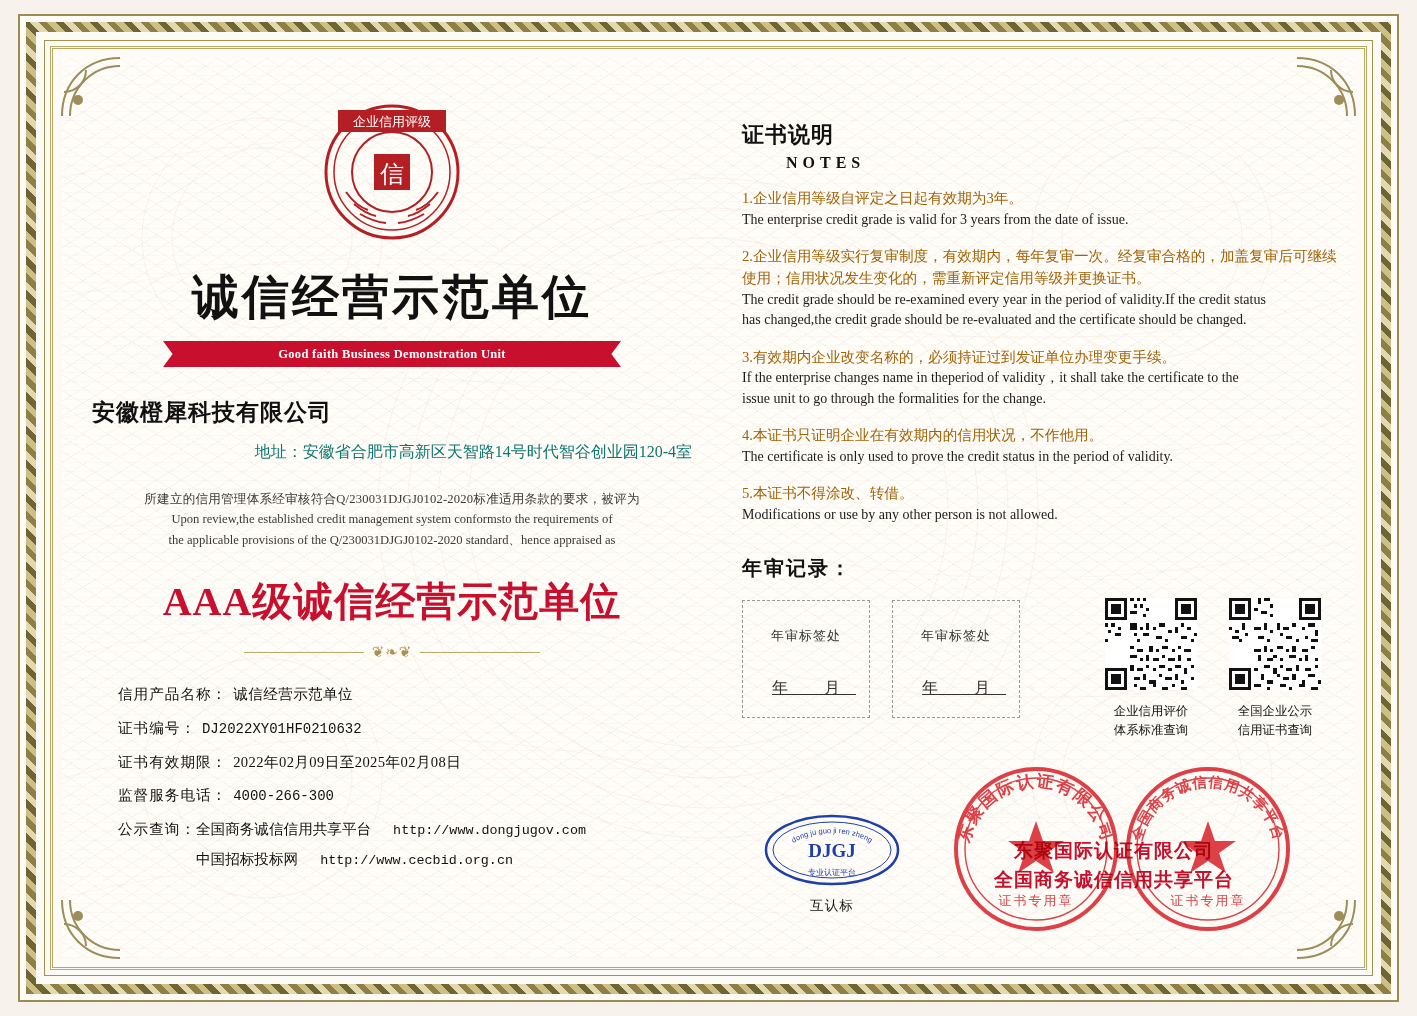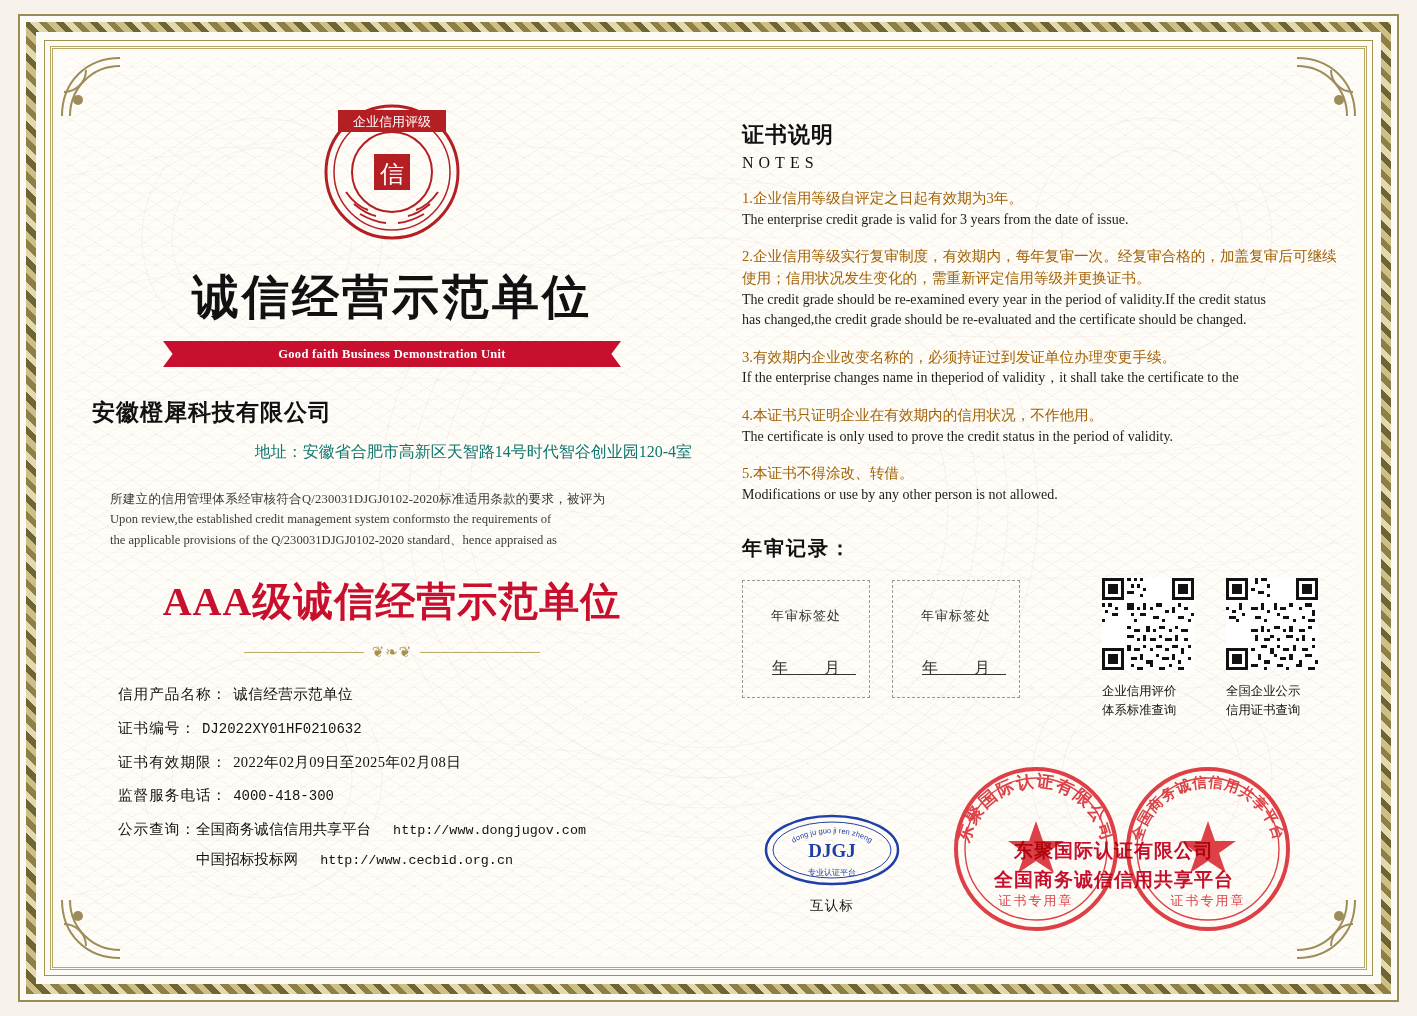--- a/index.html
+++ b/index.html
@@ -88,21 +88,21 @@
   .ribbon:after{right:-14px;clip-path:polygon(0 0,100% 0,40% 50%,100% 100%,0 100%);}
 
   .company{
     margin-top:30px;
     font-size:23px;font-weight:bold;color:#111;letter-spacing:1px;
   }
   .addr{
     text-align:right;margin-top:14px;font-size:16px;color:#0f766e;
   }
   .review{
-    margin:26px 18px 0;text-align:left;color:#3c3a35;
+    margin:26px 18px 0;text-align:center;color:#3c3a35;
     font-size:12.6px;line-height:1.62;
   }
   .review .l1{letter-spacing:.2px;}
   .grade{
     text-align:center;margin-top:24px;
     font-size:40px;font-weight:bold;color:#c8102e;letter-spacing:1px;
     font-family:"Liberation Serif",serif;
   }
   .divider{
     display:flex;align-items:center;justify-content:center;gap:8px;margin-top:14px;
@@ -115,39 +115,39 @@
   .field{display:flex;margin-bottom:19px;align-items:baseline;}
   .field .k{white-space:nowrap;letter-spacing:1px;}
   .field .v{margin-left:6px;letter-spacing:.4px;}
   .field.mono .v{font-family:"Liberation Mono",monospace;font-size:14px;letter-spacing:0;}
   .pub .rows{display:flex;flex-direction:column;gap:14px;}
   .pub .row{display:flex;align-items:baseline;}
   .pub .u{font-family:"Liberation Mono",monospace;font-size:13.4px;margin-left:22px;}
 
   
   .notes-h{font-size:22px;font-weight:bold;color:#111;letter-spacing:1px;}
-  .notes-h2{font-size:16px;letter-spacing:5px;color:#111;margin-top:4px;font-weight:normal;}
+  .notes-h2{font-size:16px;letter-spacing:5px;color:#111;margin-top:4px;font-weight:bold;margin-left:44px;}
   .note{margin-top:16px;}
   .note .zh{font-size:14.6px;color:#a16207;line-height:1.5;}
   .note .en{font-size:14px;color:#1b1b1b;line-height:1.45;font-family:"Liberation Serif",serif;}
   .annual-h{font-size:20px;font-weight:bold;color:#111;letter-spacing:2px;margin-top:30px;}
 
   .stamp-row{position:relative;margin-top:18px;height:130px;}
   .stampbox{
     position:absolute;top:0;width:128px;height:118px;border:1px dashed #9a9a9a;
     display:flex;flex-direction:column;align-items:center;justify-content:space-between;
     padding:26px 0 18px;box-sizing:border-box;color:#333;
   }
   .stampbox .t{font-size:13px;letter-spacing:1px;}
   .stampbox .b{font-size:16px;letter-spacing:16px;padding-left:16px;text-decoration:underline;}
   .sb1{left:0;}
   .sb2{left:150px;}
 
   .qr-wrap{position:absolute;left:360px;top:-2px;display:flex;gap:26px;}
-  .qr-item{width:98px;}
+  .qr-item{width:98px;text-align:center;}
   .qr{width:92px;height:92px;margin:0 auto;}
   .qr-cap{font-size:12.4px;color:#111;line-height:1.5;margin-top:8px;}
 
   
   .blue-seal{position:absolute;left:700px;top:755px;width:140px;text-align:center;}
   .blue-ellipse{position:relative;width:138px;height:74px;margin:0 auto;}
   .blue-cap{font-size:13.6px;color:#111;margin-top:10px;letter-spacing:1px;}
   .red-seal{position:absolute;width:172px;height:172px;}
   .rs1{left:888px;top:705px;}
   .rs2{left:1060px;top:705px;}
@@ -285,21 +285,21 @@
         <div class="field mono">
           <span class="k">证书编号：</span>
           <span class="v">DJ2022XY01HF0210632</span>
         </div>
         <div class="field">
           <span class="k">证书有效期限：</span>
           <span class="v">2022年02月09日至2025年02月08日</span>
         </div>
         <div class="field mono">
           <span class="k">监督服务电话：</span>
-          <span class="v">4000-418-300</span>
+          <span class="v">4000-266-300</span>
         </div>
 
         <div class="field pub">
           <span class="k">公示查询：</span>
           <span class="rows">
             <span class="row">
               <span>全国商务诚信信用共享平台</span>
               <span class="u">http://www.dongjugov.com</span>
             </span>
             <span class="row">
@@ -320,20 +320,21 @@
         <div class="en">The enterprise credit grade is valid for 3 years from the date of issue.</div>
       </div>
       <div class="note">
         <div class="zh">2.企业信用等级实行复审制度，有效期内，每年复审一次。经复审合格的，加盖复审后可继续使用；信用状况发生变化的，需重新评定信用等级并更换证书。</div>
         <div class="en">The credit grade should be re-examined every year in the period of validity.If the credit status</div>
         <div class="en"> has changed,the credit grade should be re-evaluated and the certificate should be  changed.</div>
       </div>
       <div class="note">
         <div class="zh">3.有效期内企业改变名称的，必须持证过到发证单位办理变更手续。</div>
         <div class="en">If the enterprise changes name in theperiod of validity，it shall take the certificate to the</div>
+        <div class="en"> issue unit to go through the formalities for the change.</div>
       </div>
       <div class="note">
         <div class="zh">4.本证书只证明企业在有效期内的信用状况，不作他用。</div>
         <div class="en">The certificate is only used to prove the credit status in the period of validity.</div>
       </div>
       <div class="note">
         <div class="zh">5.本证书不得涂改、转借。</div>
         <div class="en">Modifications or use by any other person is not allowed.</div>
       </div>
 

